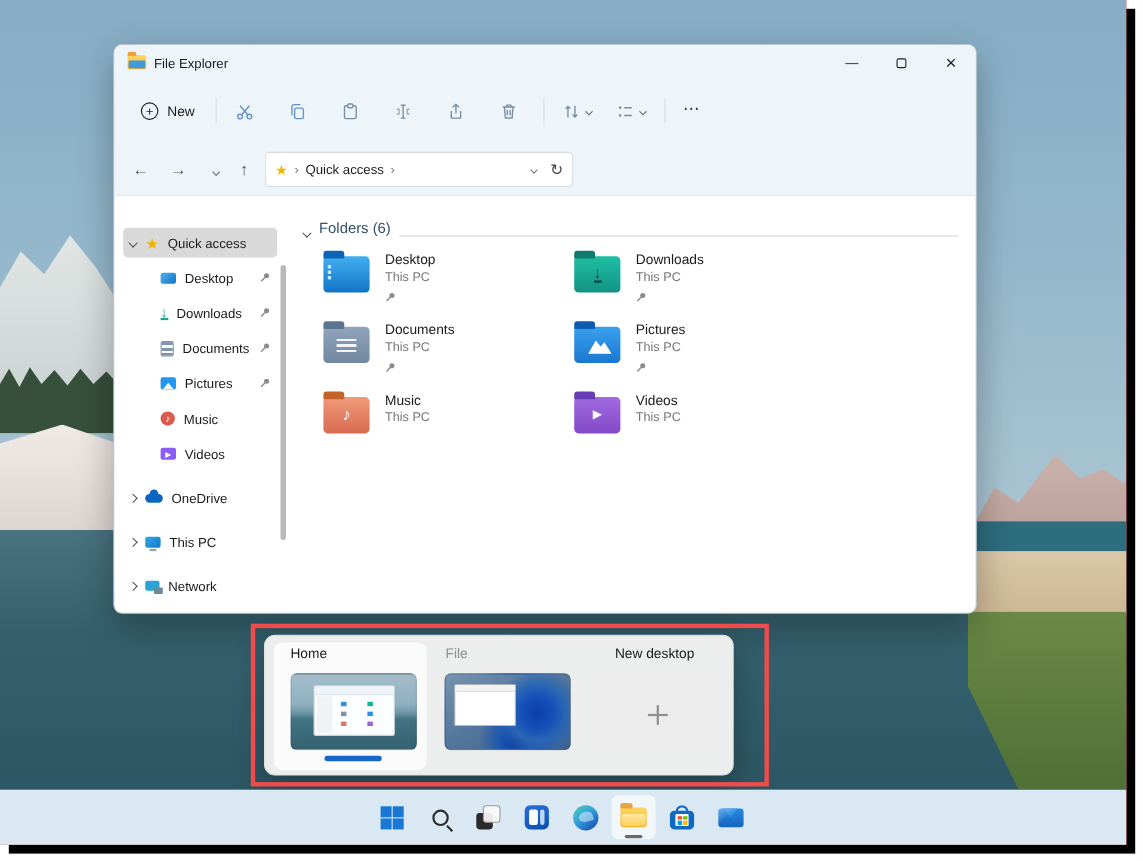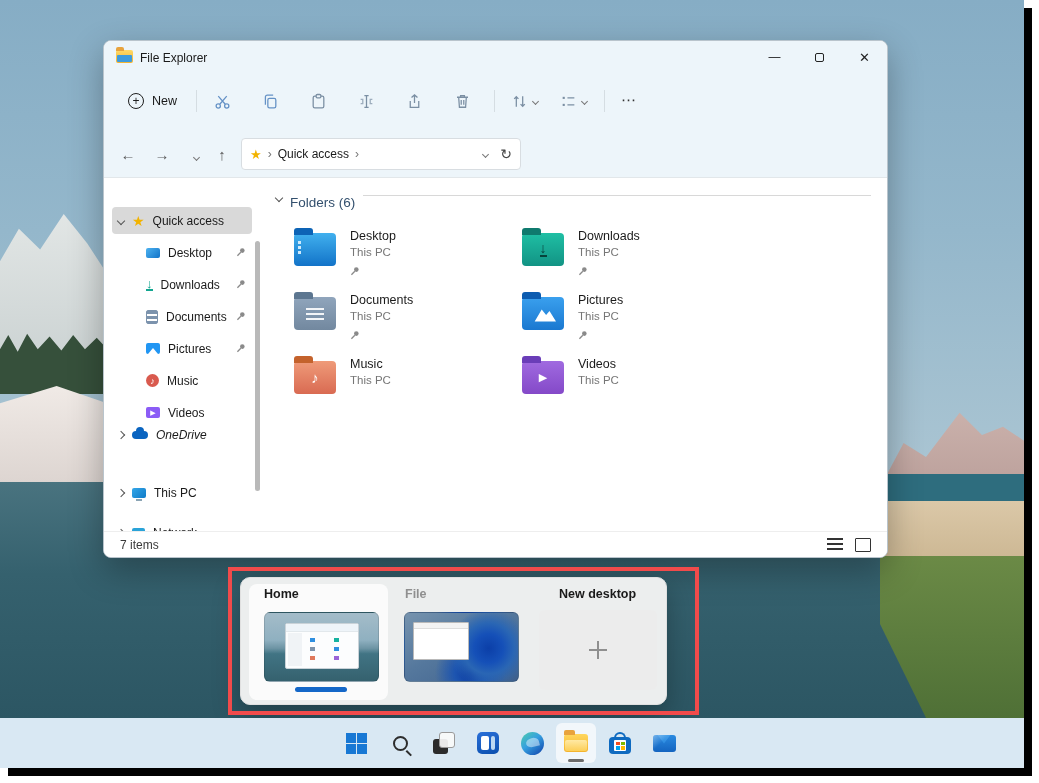--- a/index.html
+++ b/index.html
@@ -74,21 +74,21 @@
   .ic-cloud::before { content:""; position:absolute; left:4px; top:-4px; width:8px; height:8px; background:#0a64c0; border-radius:50%; }
   .ic-pc { width:14px; height:10px; background:linear-gradient(135deg,#35a7e8,#0f7bc8); border-radius:2px; position:relative; }
   .ic-pc::after { content:""; position:absolute; left:4px; bottom:-3px; width:6px; height:2px; background:#8aa4b4; }
   .ic-net { width:13px; height:9px; background:#2aa3d8; border-radius:2px; position:relative; }
   .ic-net::before { content:""; position:absolute; right:-3px; bottom:-3px; width:8px; height:6px; background:#6b8a9a; border-radius:1px; }
   .sb-scroll { position:absolute; left:150px; top:30px; width:7px; height:330px; }
   .sb-thumb { position:absolute; left:1px; top:30px; width:5px; height:250px; background:#b9b9b9; border-radius:3px; }
 
   
   .main { position:absolute; left:162px; top:140px; width:615px; height:352px; background:#fff; }
-  .sect-head { position:absolute; left:10px; right:10px; height:20px; display:flex; align-items:flex-start; gap:8px; font-size:13.5px; color:#33506e; }
+  .sect-head { position:absolute; left:10px; right:10px; height:20px; display:flex; align-items:flex-end; gap:8px; font-size:13.5px; color:#33506e; }
   .sect-line { flex:1; height:1px; background:#d8d8d8; }
   .tile { position:absolute; width:215px; height:58px; }
   .fol { position:absolute; left:0; top:8px; width:42px; height:33px; border-radius:4px; display:flex; align-items:center; justify-content:center; }
   .fol::before { content:""; position:absolute; top:-5px; left:0; width:19px; height:7px; border-radius:3px 3px 0 0; background:var(--tab); }
   .f-desktop { --tab:#0d63b5; background:linear-gradient(180deg,#41b0ee,#1273c8); }
   .f-downloads { --tab:#0f7a6e; background:linear-gradient(180deg,#1fbfa4,#129384); }
   .f-docs { --tab:#5c7690; background:linear-gradient(180deg,#90a5bc,#72889f); }
   .f-pics { --tab:#0d5cb0; background:linear-gradient(180deg,#3aa0ee,#1a78d0); }
   .f-music { --tab:#c4622c; background:linear-gradient(180deg,#ef9b79,#d96a52); }
   .f-videos { --tab:#6a3db8; background:linear-gradient(180deg,#a06ae0,#8449c8); }
@@ -109,21 +109,21 @@
   
   .statusbar { position:absolute; left:0; bottom:0; width:100%; height:26px; background:#fff; border-top:1px solid #eee; }
   .items-count { position:absolute; left:16px; top:6px; font-size:12px; color:#3a3a3a; }
   .sv { position:absolute; top:6px; width:16px; height:14px; }
   .sv-details { background:repeating-linear-gradient(180deg,#333 0 2px,transparent 2px 5px); }
   .sv-thumbs { border:1.6px solid #333; border-radius:1px; }
 
   
   .taskview { position:absolute; left:240px; top:577px; width:427px; height:128px; background:rgba(243,243,243,.97); border:1px solid #e0e0e0; border-radius:10px; box-shadow:0 10px 28px rgba(0,0,0,.28); }
   .tv-hover { position:absolute; left:8px; top:6px; width:139px; height:116px; background:#fbfbfb; border-radius:8px; }
-  .tv-label { position:absolute; top:9px; font-size:12.5px; color:#1a1a1a;font-weight:bold; }
+  .tv-label { position:absolute; top:9px; font-size:12.5px; color:#1a1a1a; }
   .tv-label.dim { color:#8f8f8f; }
   .tv-thumb { position:absolute; top:34px; width:115px; height:70px; border-radius:6px; overflow:hidden; border:1px solid rgba(0,0,0,.12); }
   .thumb-home { background:linear-gradient(180deg,#a4bcc9 0%,#8fb0c0 40%,#6d94a4 52%,#417484 60%,#35616e 100%); }
   .mini-win { position:absolute; left:20px; top:10px; width:74px; height:46px; background:#fcfdfe; border:1px solid #c9d2d8; border-radius:2px; }
   .mini-win::before { content:""; position:absolute; left:0; top:0; width:100%; height:7px; background:#eef4f9; border-bottom:1px solid #e2e8ec; }
   .mini-side { position:absolute; left:2px; top:9px; width:14px; height:33px; background:#f0f3f6; }
   .mini-dots { position:absolute; left:24px; top:14px; width:5px; height:4px; background:#2f8fe0; box-shadow:24px 0 0 #16b2a0, 0 9px 0 #7e93ab, 24px 9px 0 #2f8fe0, 0 18px 0 #e0795c, 24px 18px 0 #9a64d8; }
   .thumb-work { background:radial-gradient(circle at 74% 52%, #0b3fa8 0%, #1550b8 16%, #2a66b4 28%, rgba(42,102,180,0) 44%), radial-gradient(circle at 58% 88%, #0a38a0 0%, #1d55b0 18%, rgba(29,85,176,0) 40%), linear-gradient(150deg,#7693ae 0%,#55789d 45%,#3e608d 100%); }
   .mini-win2 { position:absolute; left:8px; top:9px; width:56px; height:38px; background:#fff; border:1px solid #b9b9b9; border-radius:1px; }
   .mini-win2::before { content:""; position:absolute; left:0; top:0; width:100%; height:5px; background:#f3f3f3; border-bottom:1px solid #ddd; }
@@ -338,21 +338,21 @@
         <span>Music</span>
       </div>
       <div class="sbr" style="top:218px;">
         <span class="sb-sp"></span>
           <span class="sb-sp"></span>
         <span class="ic ic-videos">
             <span>▶</span>
           </span>
         <span>Videos</span>
       </div>
-      <div class="sbr" style="top:240px;font-style:italic;">
+      <div class="sbr" style="top:258px;">
         <span class="chv right"></span>
         <span class="ic ic-cloud"></span>
         <span>OneDrive</span>
       </div>
       <div class="sbr" style="top:298px;">
         <span class="chv right"></span>
         <span class="ic ic-pc"></span>
         <span>This PC</span>
       </div>
       <div class="sbr" style="top:338px;">
@@ -427,25 +427,20 @@
         <div class="fol f-videos">
             <span class="fg" style="font-size:11px;">▶</span>
           </div>
         <div class="t-name">Videos</div>
         <div class="t-sub">This PC</div>
       </div>
 
 
     </div>
 
-    <div class="statusbar">
-      <span class="items-count">7 items</span>
-      <span class="sv sv-details" style="right:44px;"></span>
-      <span class="sv sv-thumbs" style="right:16px;"></span>
-    </div>
   </div>
 
   <div class="taskview">
     <div class="tv-hover"></div>
 
     <span class="tv-label" style="left:23px;">Home</span>
     <span class="tv-label dim" style="left:164px;">File</span>
     <span class="tv-label" style="left:318px;">New desktop</span>
 
     <div class="tv-thumb thumb-home" style="left:23px;">

